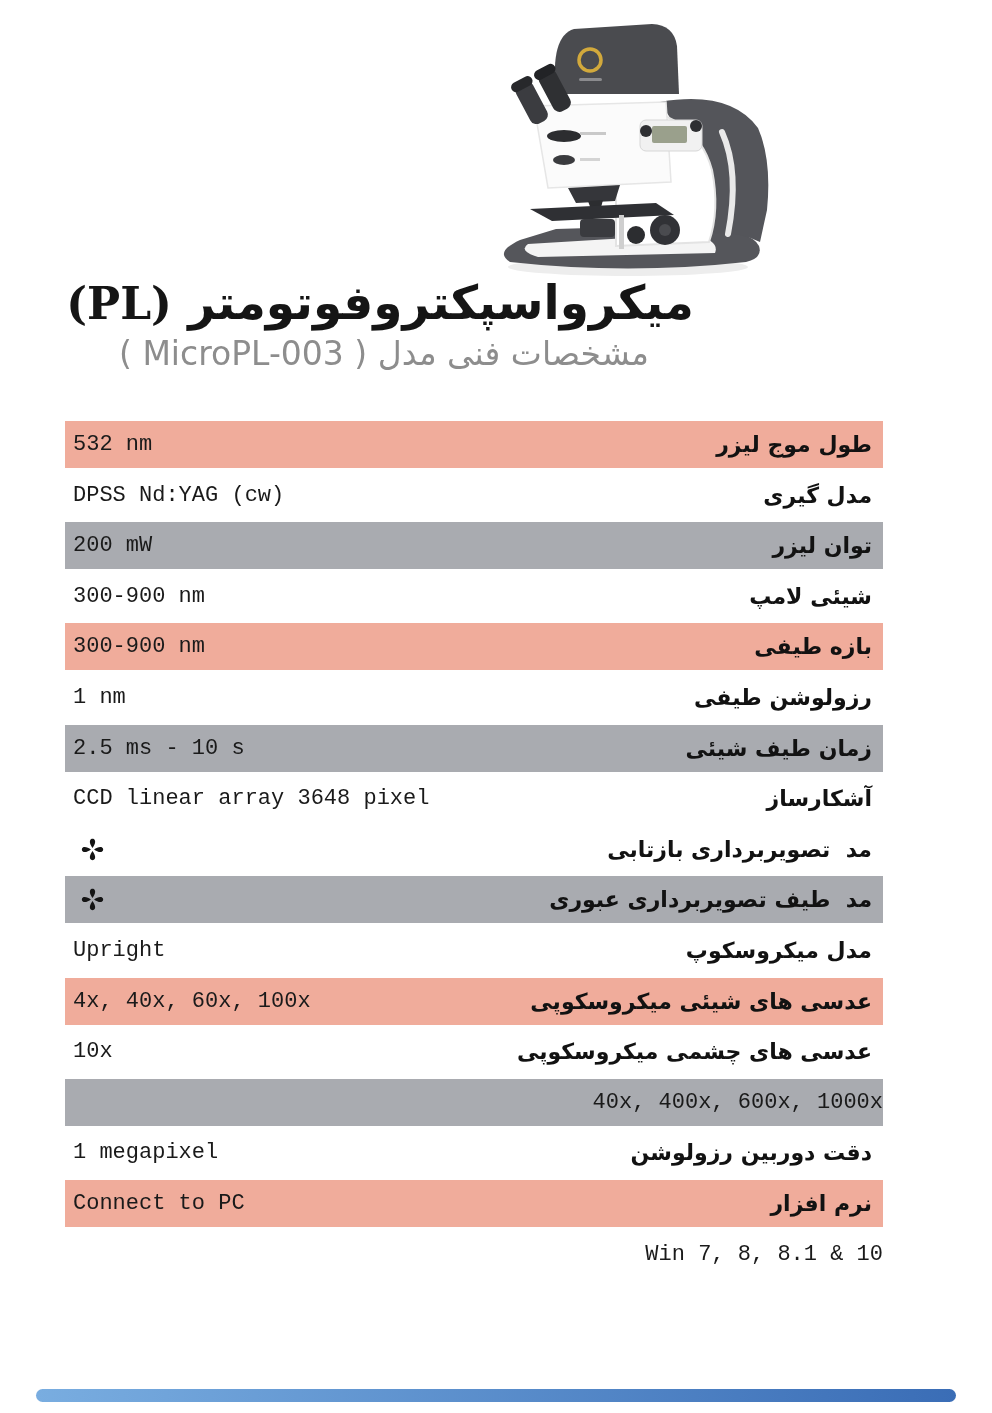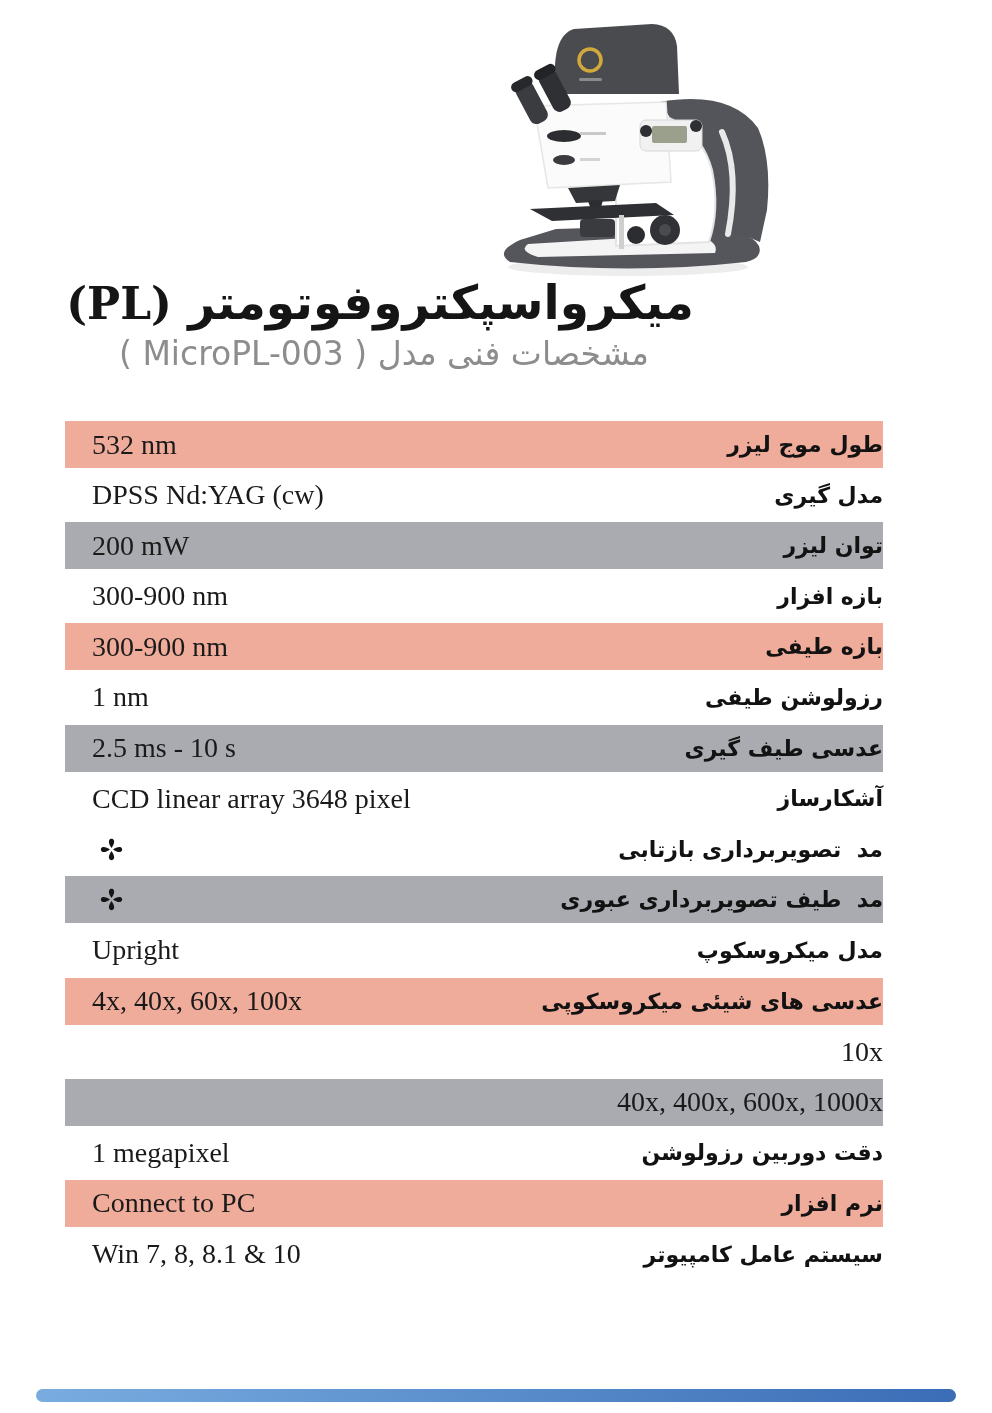--- a/index.html
+++ b/index.html
@@ -43,27 +43,27 @@
   .row{
     height:47px; margin-bottom:3.6px;
     display:flex; align-items:center; justify-content:space-between;
     direction:rtl;
   }
   .bg-salmon{background:var(--salmon);}
   .bg-gray{background:var(--gray);}
   .bg-white{background:transparent;}
   .label{
     font-weight:700; font-size:22px; color:#121212;
-    white-space:pre;
+    padding-right:11px; white-space:pre;
   }
   .value{
     direction:ltr; unicode-bidi:embed;
-    font-family:Liberation Serif, serif;
-    font-size:28px; color:#1a1a1a;
-    padding-left:27px; white-space:pre;
+    font-family:Liberation Mono, monospace;
+    font-size:22px; color:#1a1a1a;
+    padding-left:8px; white-space:pre;
     display:flex; align-items:center;
   }
   .value-icon{display:none; margin-left:6px;}
 
   
   .footer-bar{
     position:absolute; left:36px; top:1389px;
     width:920px; height:13px; border-radius:7px;
     background:linear-gradient(90deg,var(--footer_blue_start),var(--footer_blue_end));
   }
@@ -149,21 +149,21 @@
 
   <div class="row bg-gray">
     <div class="label">توان لیزر</div>
     <div class="value">
       <span class="value-text">200 mW</span>
       
     </div>
   </div>
 
   <div class="row bg-white">
-    <div class="label">بازه افزار</div>
+    <div class="label">شیئی لامپ</div>
     <div class="value">
       <span class="value-text">300-900 nm</span>
       
     </div>
   </div>
 
   <div class="row bg-salmon">
     <div class="label">بازه طیفی</div>
     <div class="value">
       <span class="value-text">300-900 nm</span>
@@ -173,21 +173,21 @@
 
   <div class="row bg-white">
     <div class="label">رزولوشن طیفی</div>
     <div class="value">
       <span class="value-text">1 nm</span>
       
     </div>
   </div>
 
   <div class="row bg-gray">
-    <div class="label">عدسی طیف گیری</div>
+    <div class="label">زمان طیف شیئی</div>
     <div class="value">
       <span class="value-text">2.5 ms - 10 s</span>
       
     </div>
   </div>
 
   <div class="row bg-white">
     <div class="label">آشکارساز</div>
     <div class="value">
       <span class="value-text">CCD linear array 3648 pixel</span>
@@ -236,20 +236,21 @@
 
   <div class="row bg-salmon">
     <div class="label">عدسی های شیئی میکروسکوپی</div>
     <div class="value">
       <span class="value-text">4x, 40x, 60x, 100x</span>
       
     </div>
   </div>
 
   <div class="row bg-white">
+    <div class="label">عدسی های چشمی میکروسکوپی</div>
     <div class="value">
       <span class="value-text">10x</span>
       
     </div>
   </div>
 
   <div class="row bg-gray">
     <div class="value">
       <span class="value-text">40x, 400x, 600x, 1000x</span>
       
@@ -266,21 +267,20 @@
 
   <div class="row bg-salmon">
     <div class="label">نرم افزار</div>
     <div class="value">
       <span class="value-text">Connect to PC</span>
       
     </div>
   </div>
 
   <div class="row bg-white">
-    <div class="label">سیستم عامل کامپیوتر</div>
     <div class="value">
       <span class="value-text">Win 7, 8, 8.1 &amp; 10</span>
       
     </div>
   </div>
 </div>
 
 <div class="footer-bar"></div>
 
 </body></html>

